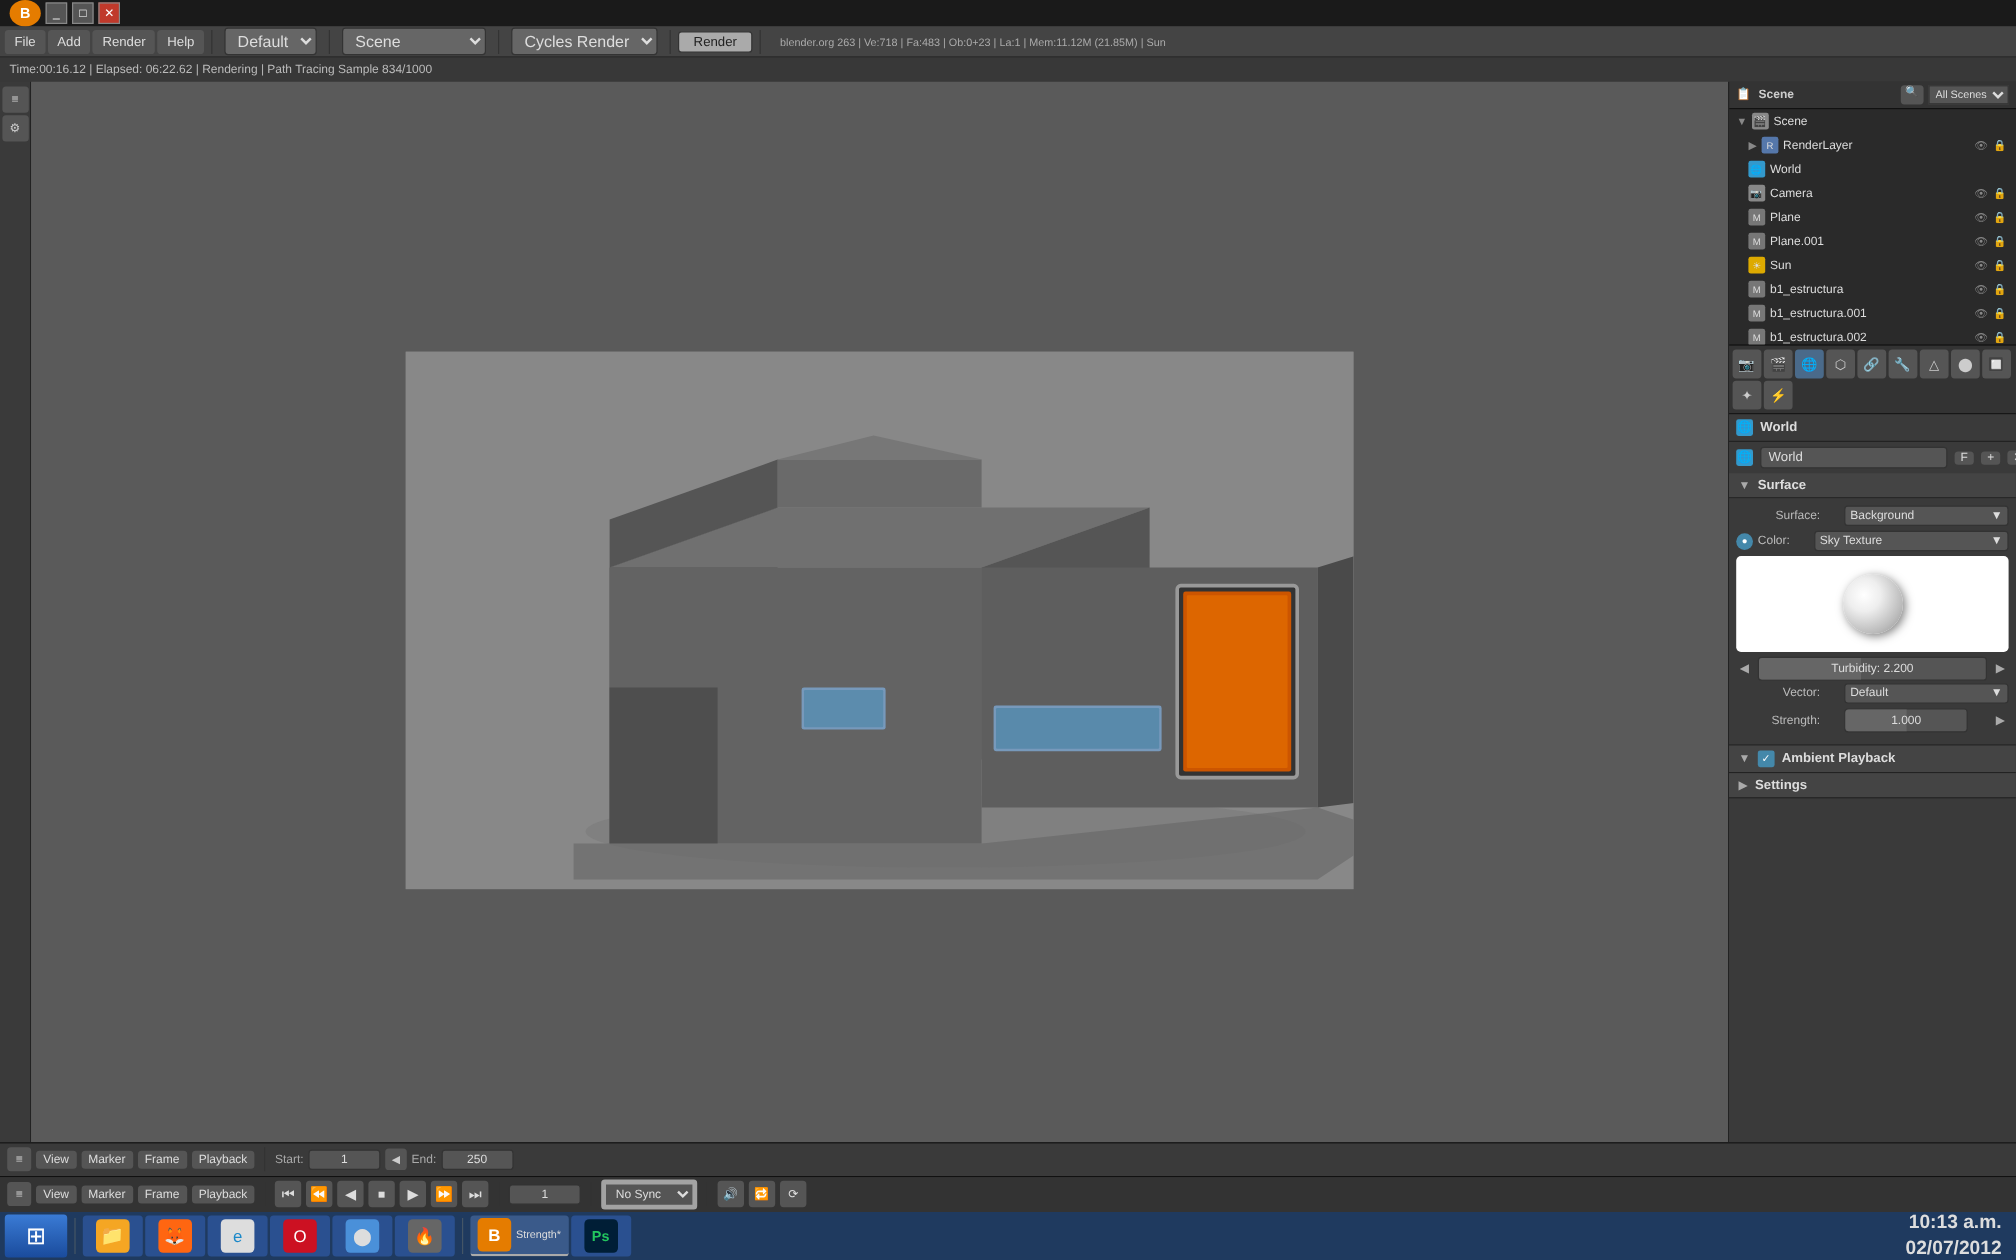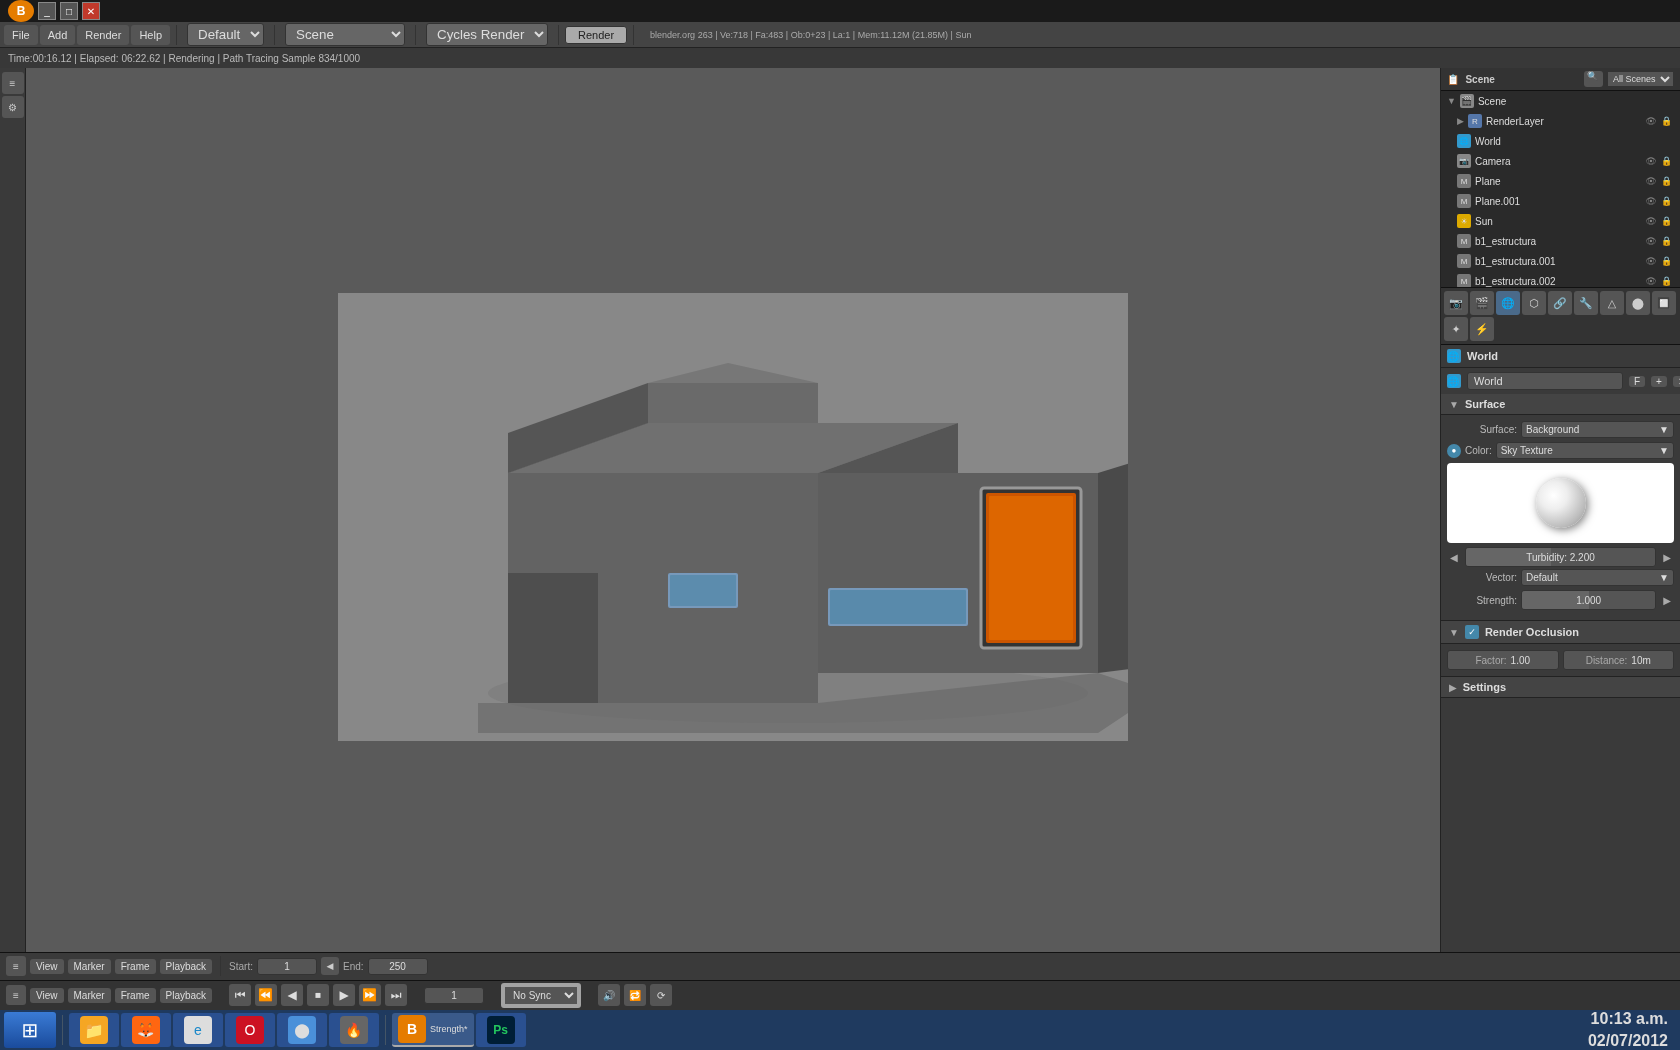--- a/index.html
+++ b/index.html
@@ -291,21 +291,21 @@
       border-bottom: 1px solid #222;
     }
     .section-arrow { color: #aaa; font-size: 10px; }
     .section-title { color: #ddd; font-size: 11px; font-weight: bold; }
     .section-content { padding: 6px; background: #3a3a3a; border-bottom: 1px solid #222; }
 
     .prop-row {
       display: flex;
       align-items: center;
       margin-bottom: 4px;
-      gap: 4px;
+      gap: 20px;
     }
     .prop-label {
       width: 70px;
       color: #bbb;
       font-size: 10px;
       text-align: right;
       flex-shrink: 0;
     }
     .prop-dropdown {
       flex: 1;
@@ -880,33 +880,21 @@
             <div class="slider-fill" style="width:50%;"></div>
             <span class="slider-value">1.000</span>
           </div>
           <span class="slider-arrows">▶</span>
         </div>
       </div>
 
       <div class="ao-header">
         <span class="section-arrow">▼</span>
         <div class="ao-checkbox">✓</div>
-        <span class="section-title">Render Occlusion</span>
-      </div>
-      <div class="ao-content">
-        <div class="ao-row">
-          <div class="ao-field">
-            <span style="color:#aaa;margin-right:4px;">Factor:</span>
-            <span>1.00</span>
-          </div>
-          <div class="ao-field">
-            <span style="color:#aaa;margin-right:4px;">Distance:</span>
-            <span>10m</span>
-          </div>
-        </div>
+        <span class="section-title">Ambient Playback</span>
       </div>
 
       <div class="settings-header section-header">
         <span class="section-arrow">▶</span>
         <span class="section-title">Settings</span>
       </div>
     </div>
   </div>
 </div>
 

